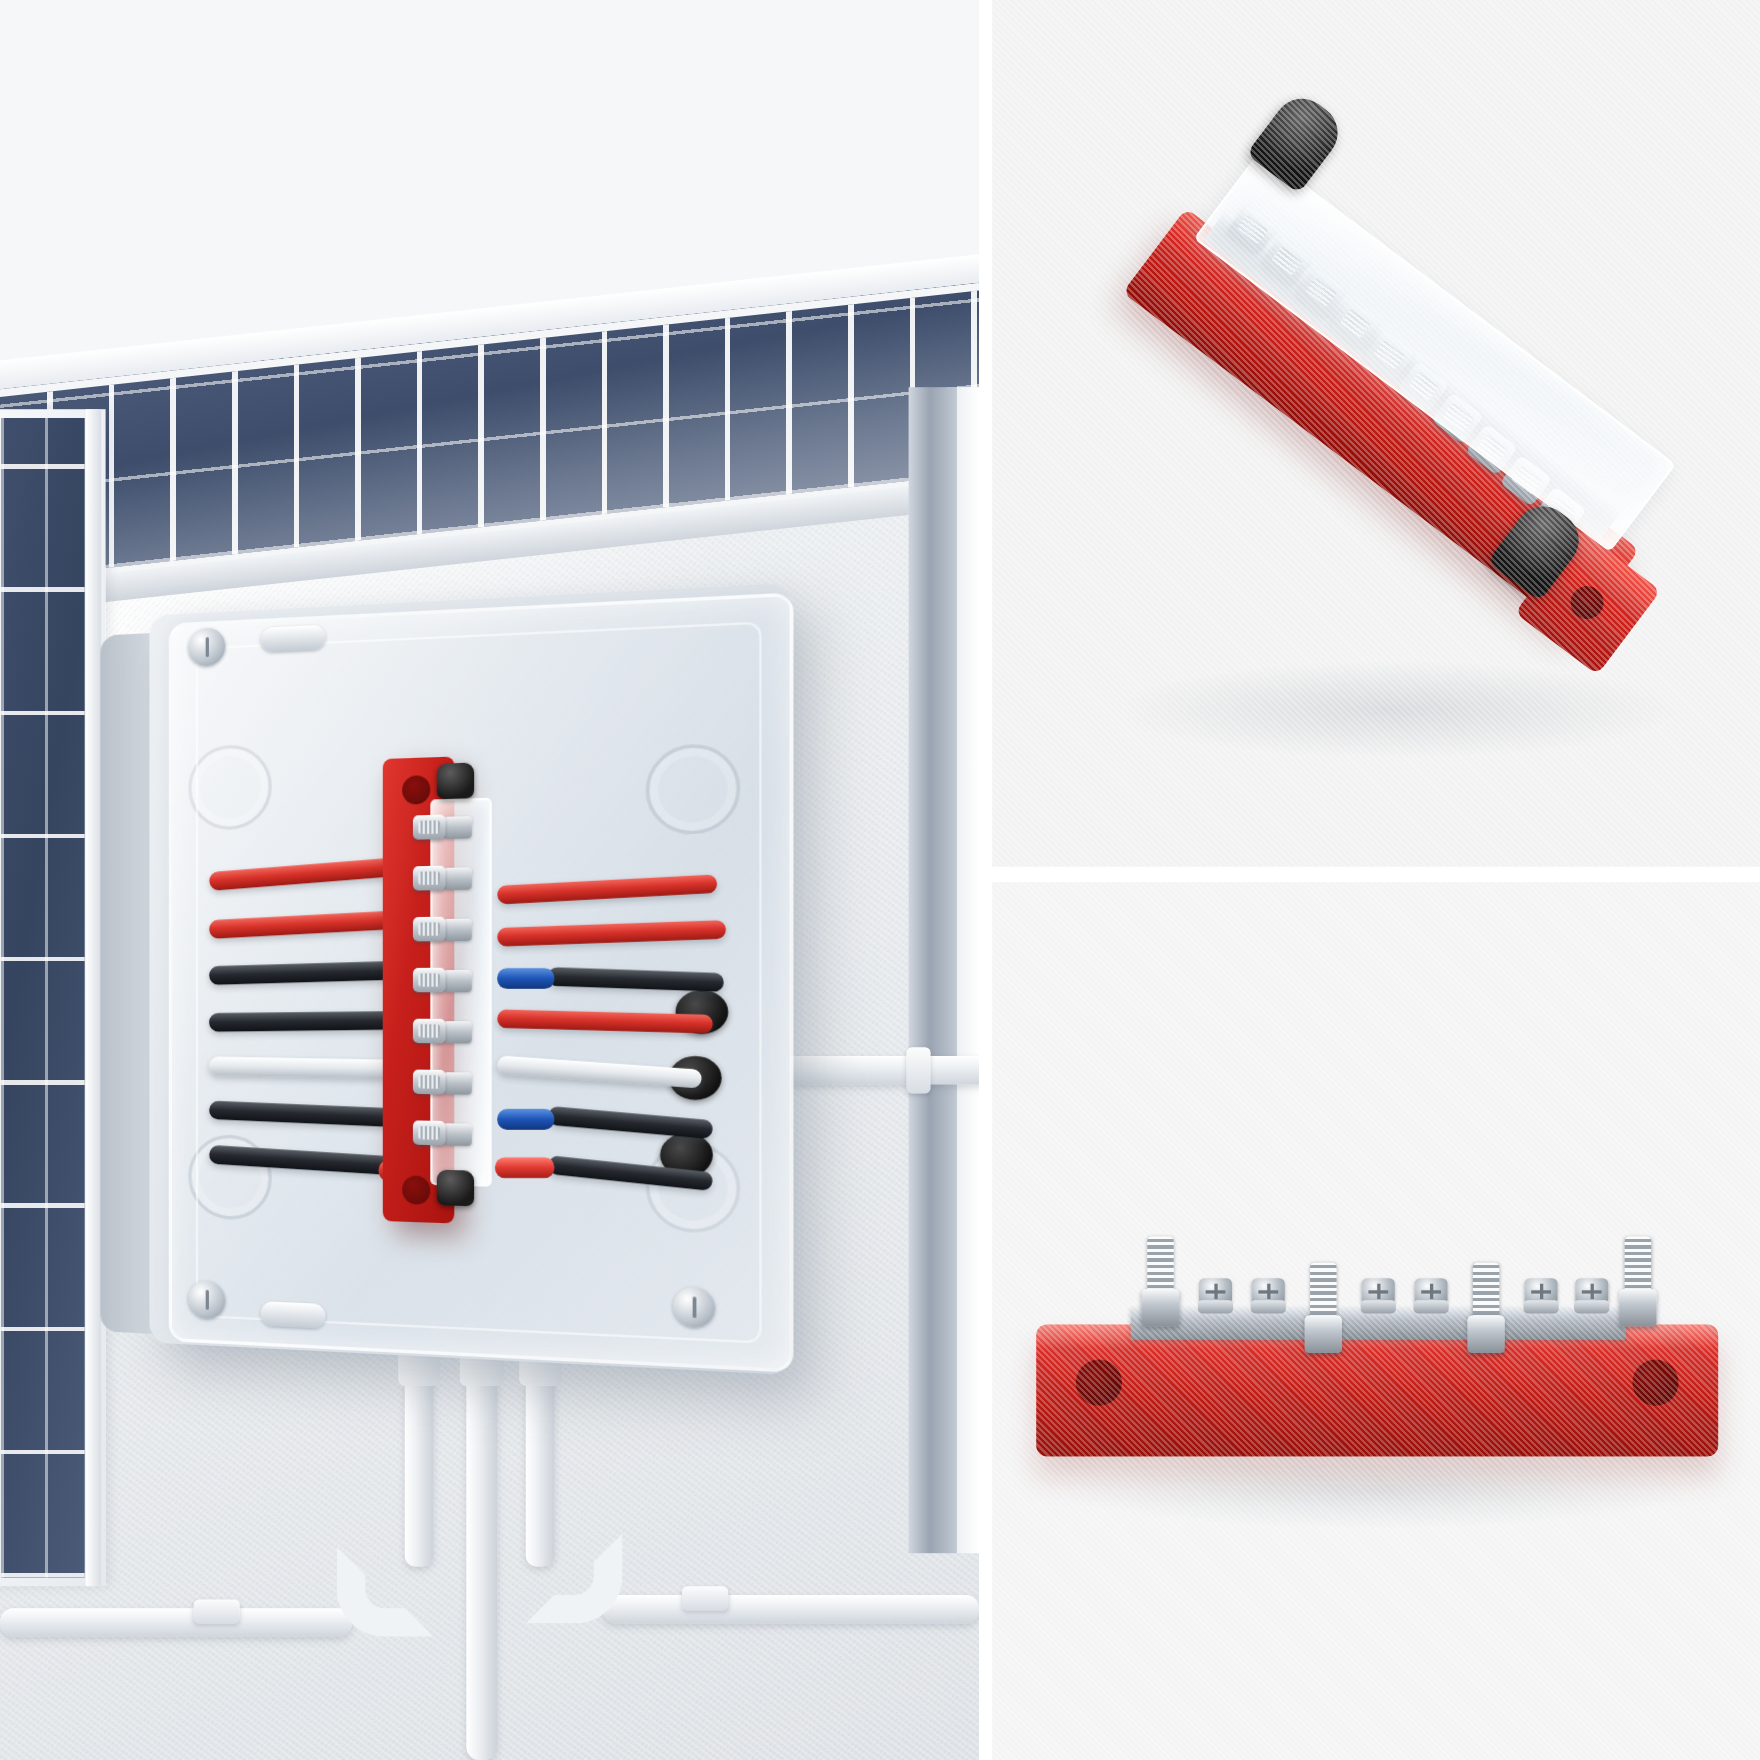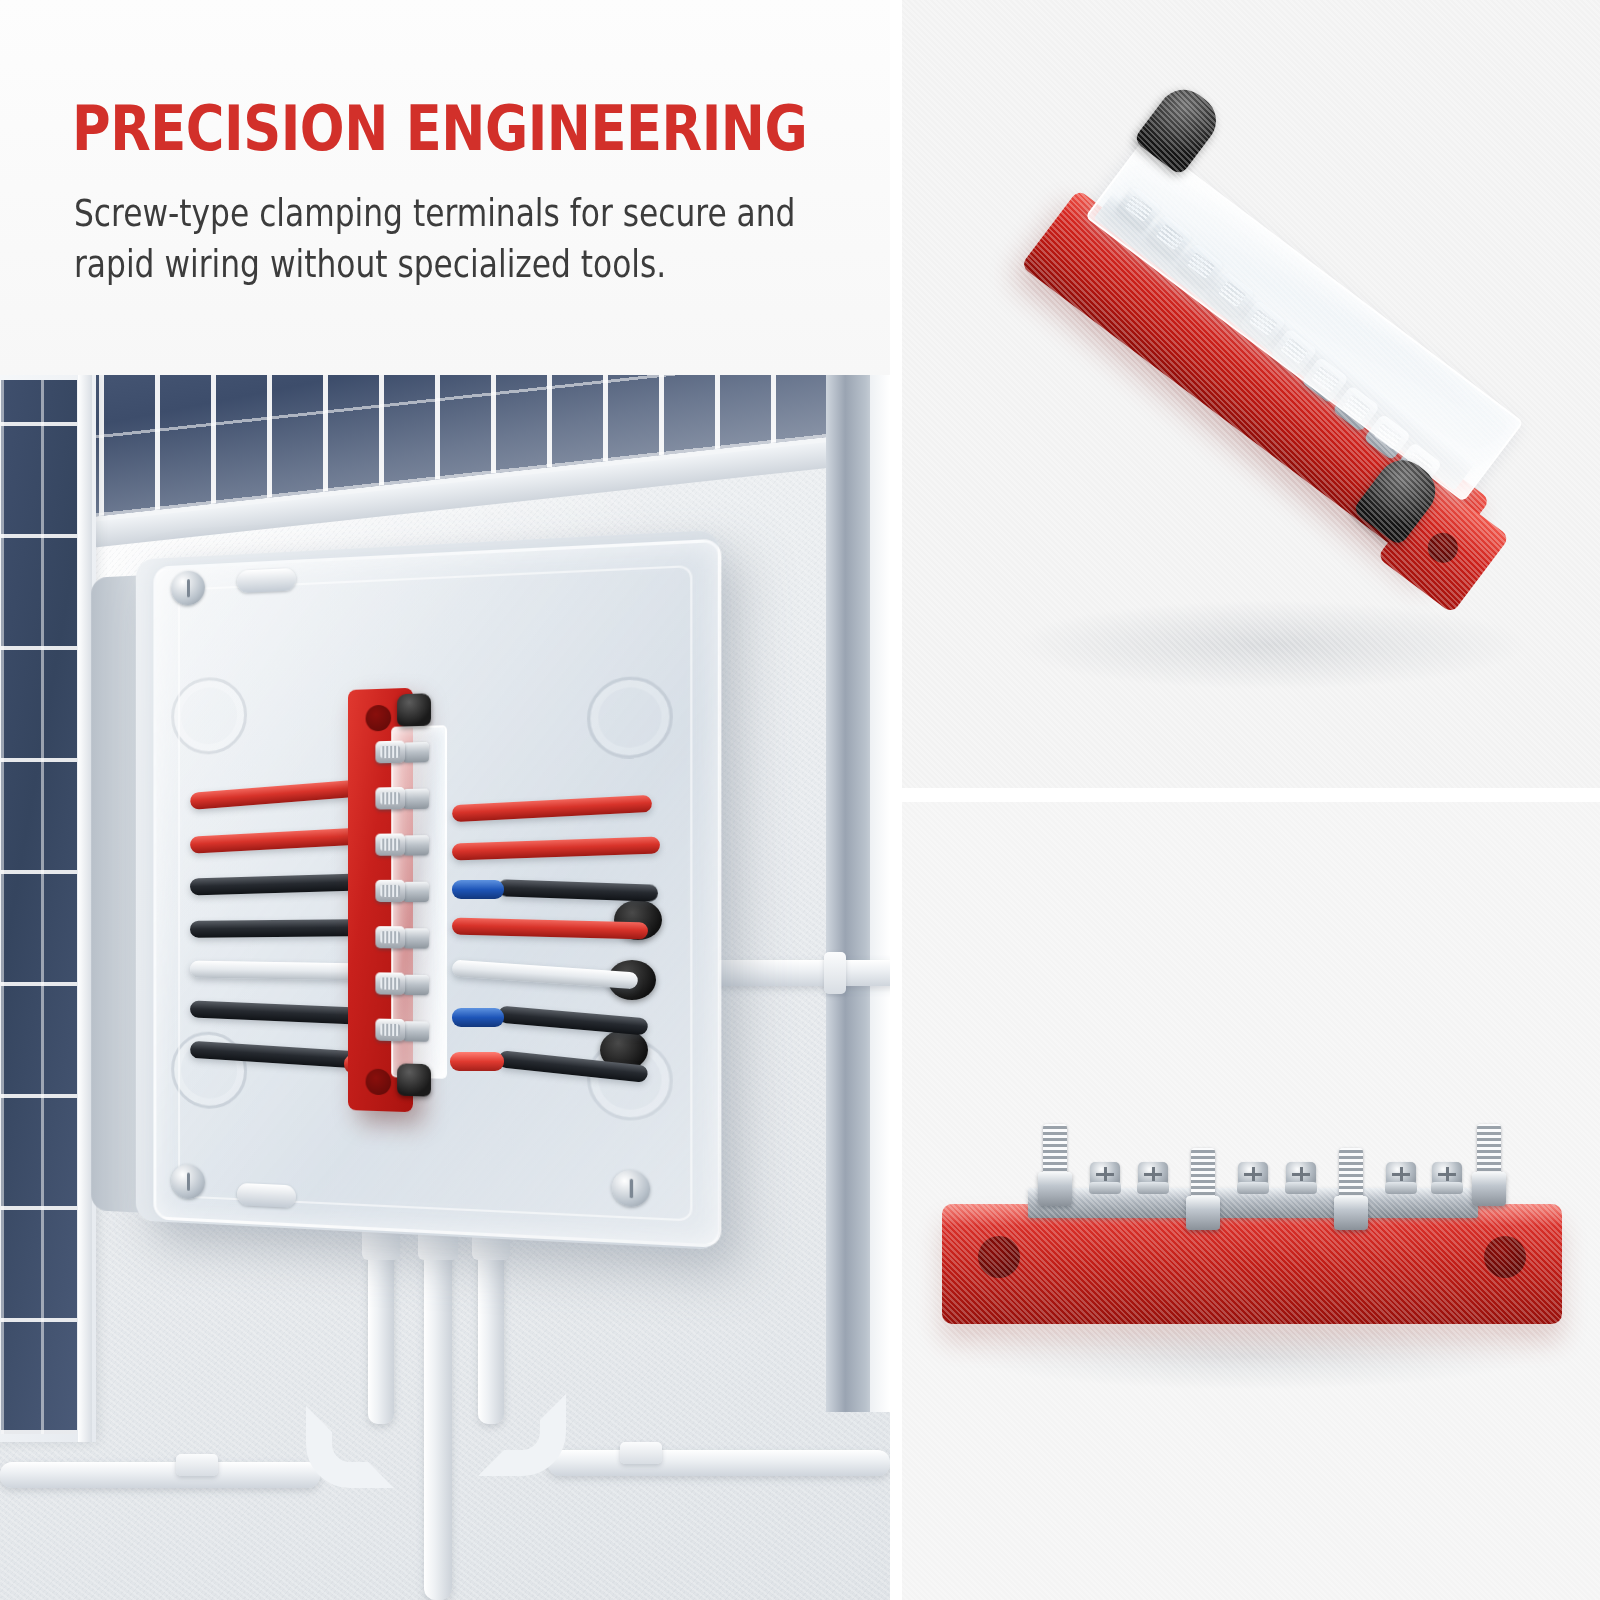--- a/index.html
+++ b/index.html
@@ -330,27 +330,20 @@
       <div class="term" style="left:28px;top:190px;"></div>
       <div class="term2" style="left:56px;top:192px;"></div>
       <div class="term" style="left:28px;top:236px;"></div>
       <div class="term2" style="left:56px;top:238px;"></div>
       <div class="term" style="left:28px;top:282px;"></div>
       <div class="term2" style="left:56px;top:284px;"></div>
       <div class="term" style="left:28px;top:328px;"></div>
       <div class="term2" style="left:56px;top:330px;"></div>
     </div>
 
-    <div id="copy">
-      <div id="headline">PRECISION ENGINEERING</div>
-      <div id="subline">
-        <div>Screw-type clamping terminals for secure and</div>
-        <div>rapid wiring without specialized tools.</div>
-      </div>
-    </div>
   </div>
 
   <div class="panel" id="rt-panel">
     <div id="rt-shadow" style="left:110px;top:600px;"></div>
     <div id="rt-prod">
       <div class="base"></div>
       <div class="baseEnd" style="left:500px;top:250px;"></div>
       <div class="mount" style="left:532px;top:284px;"></div>
       <div class="metalrow"></div>
       <div class="rt-screw" style="left:82px;top:196px;"></div>

